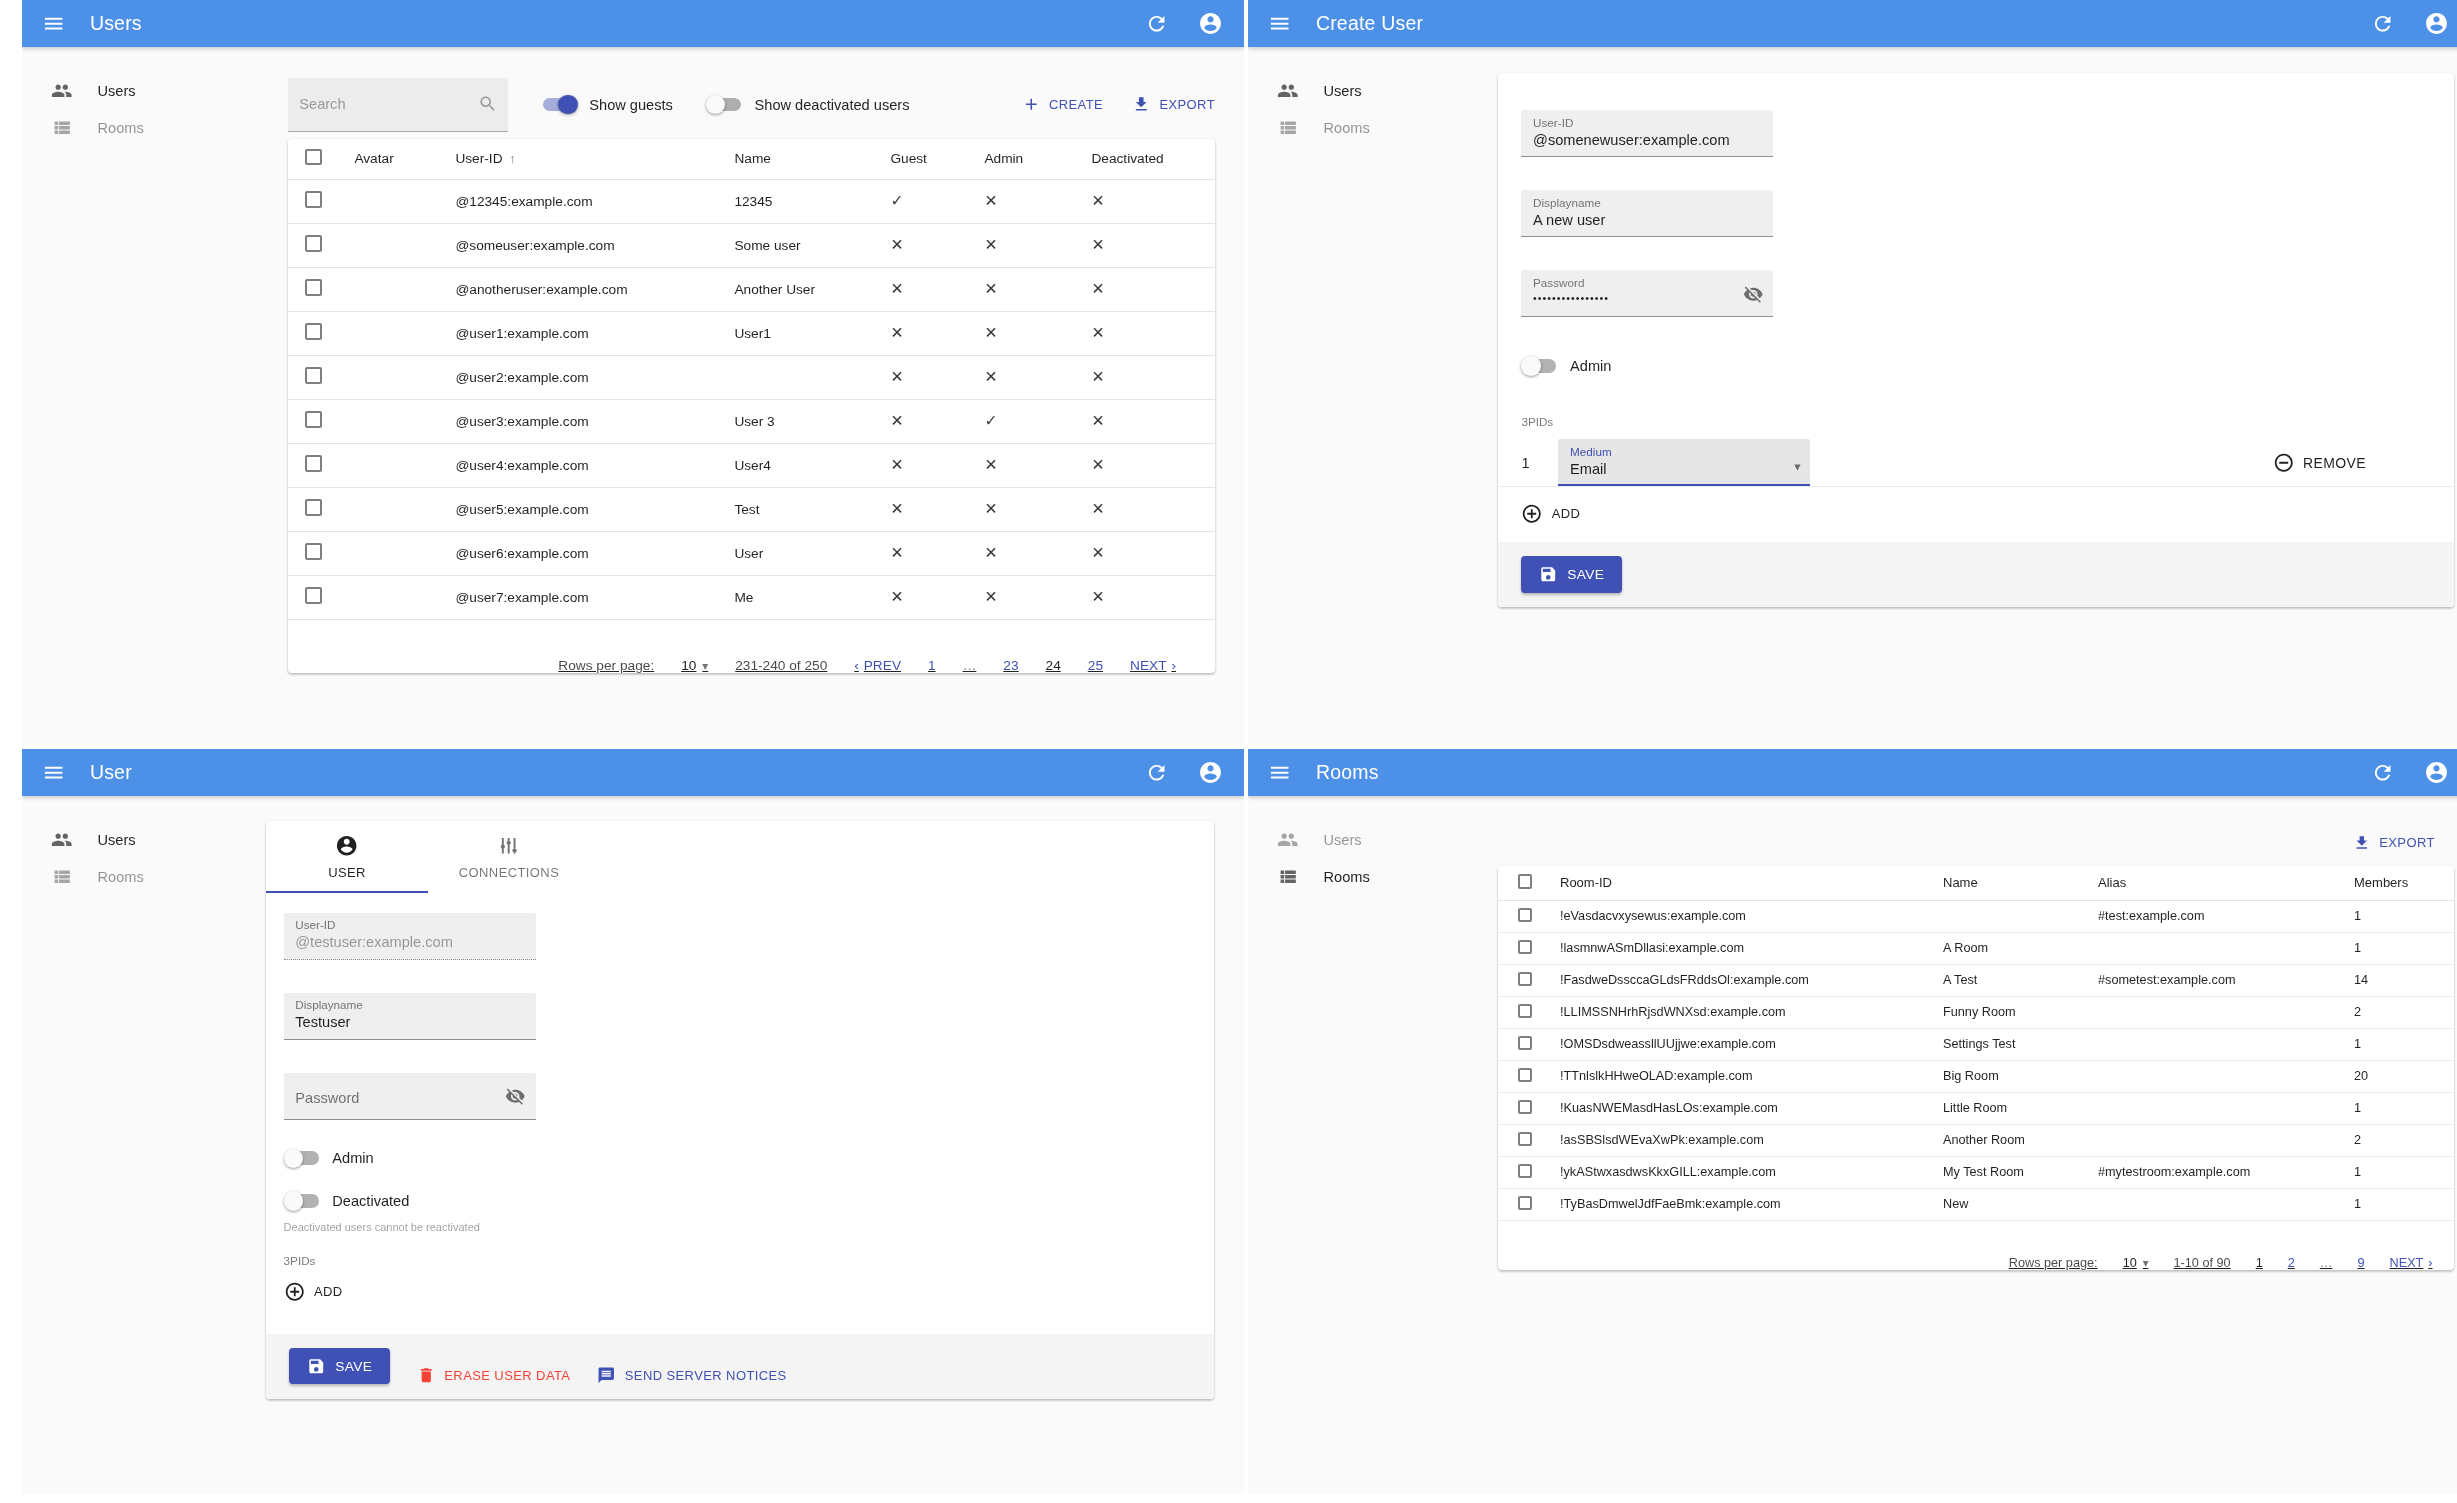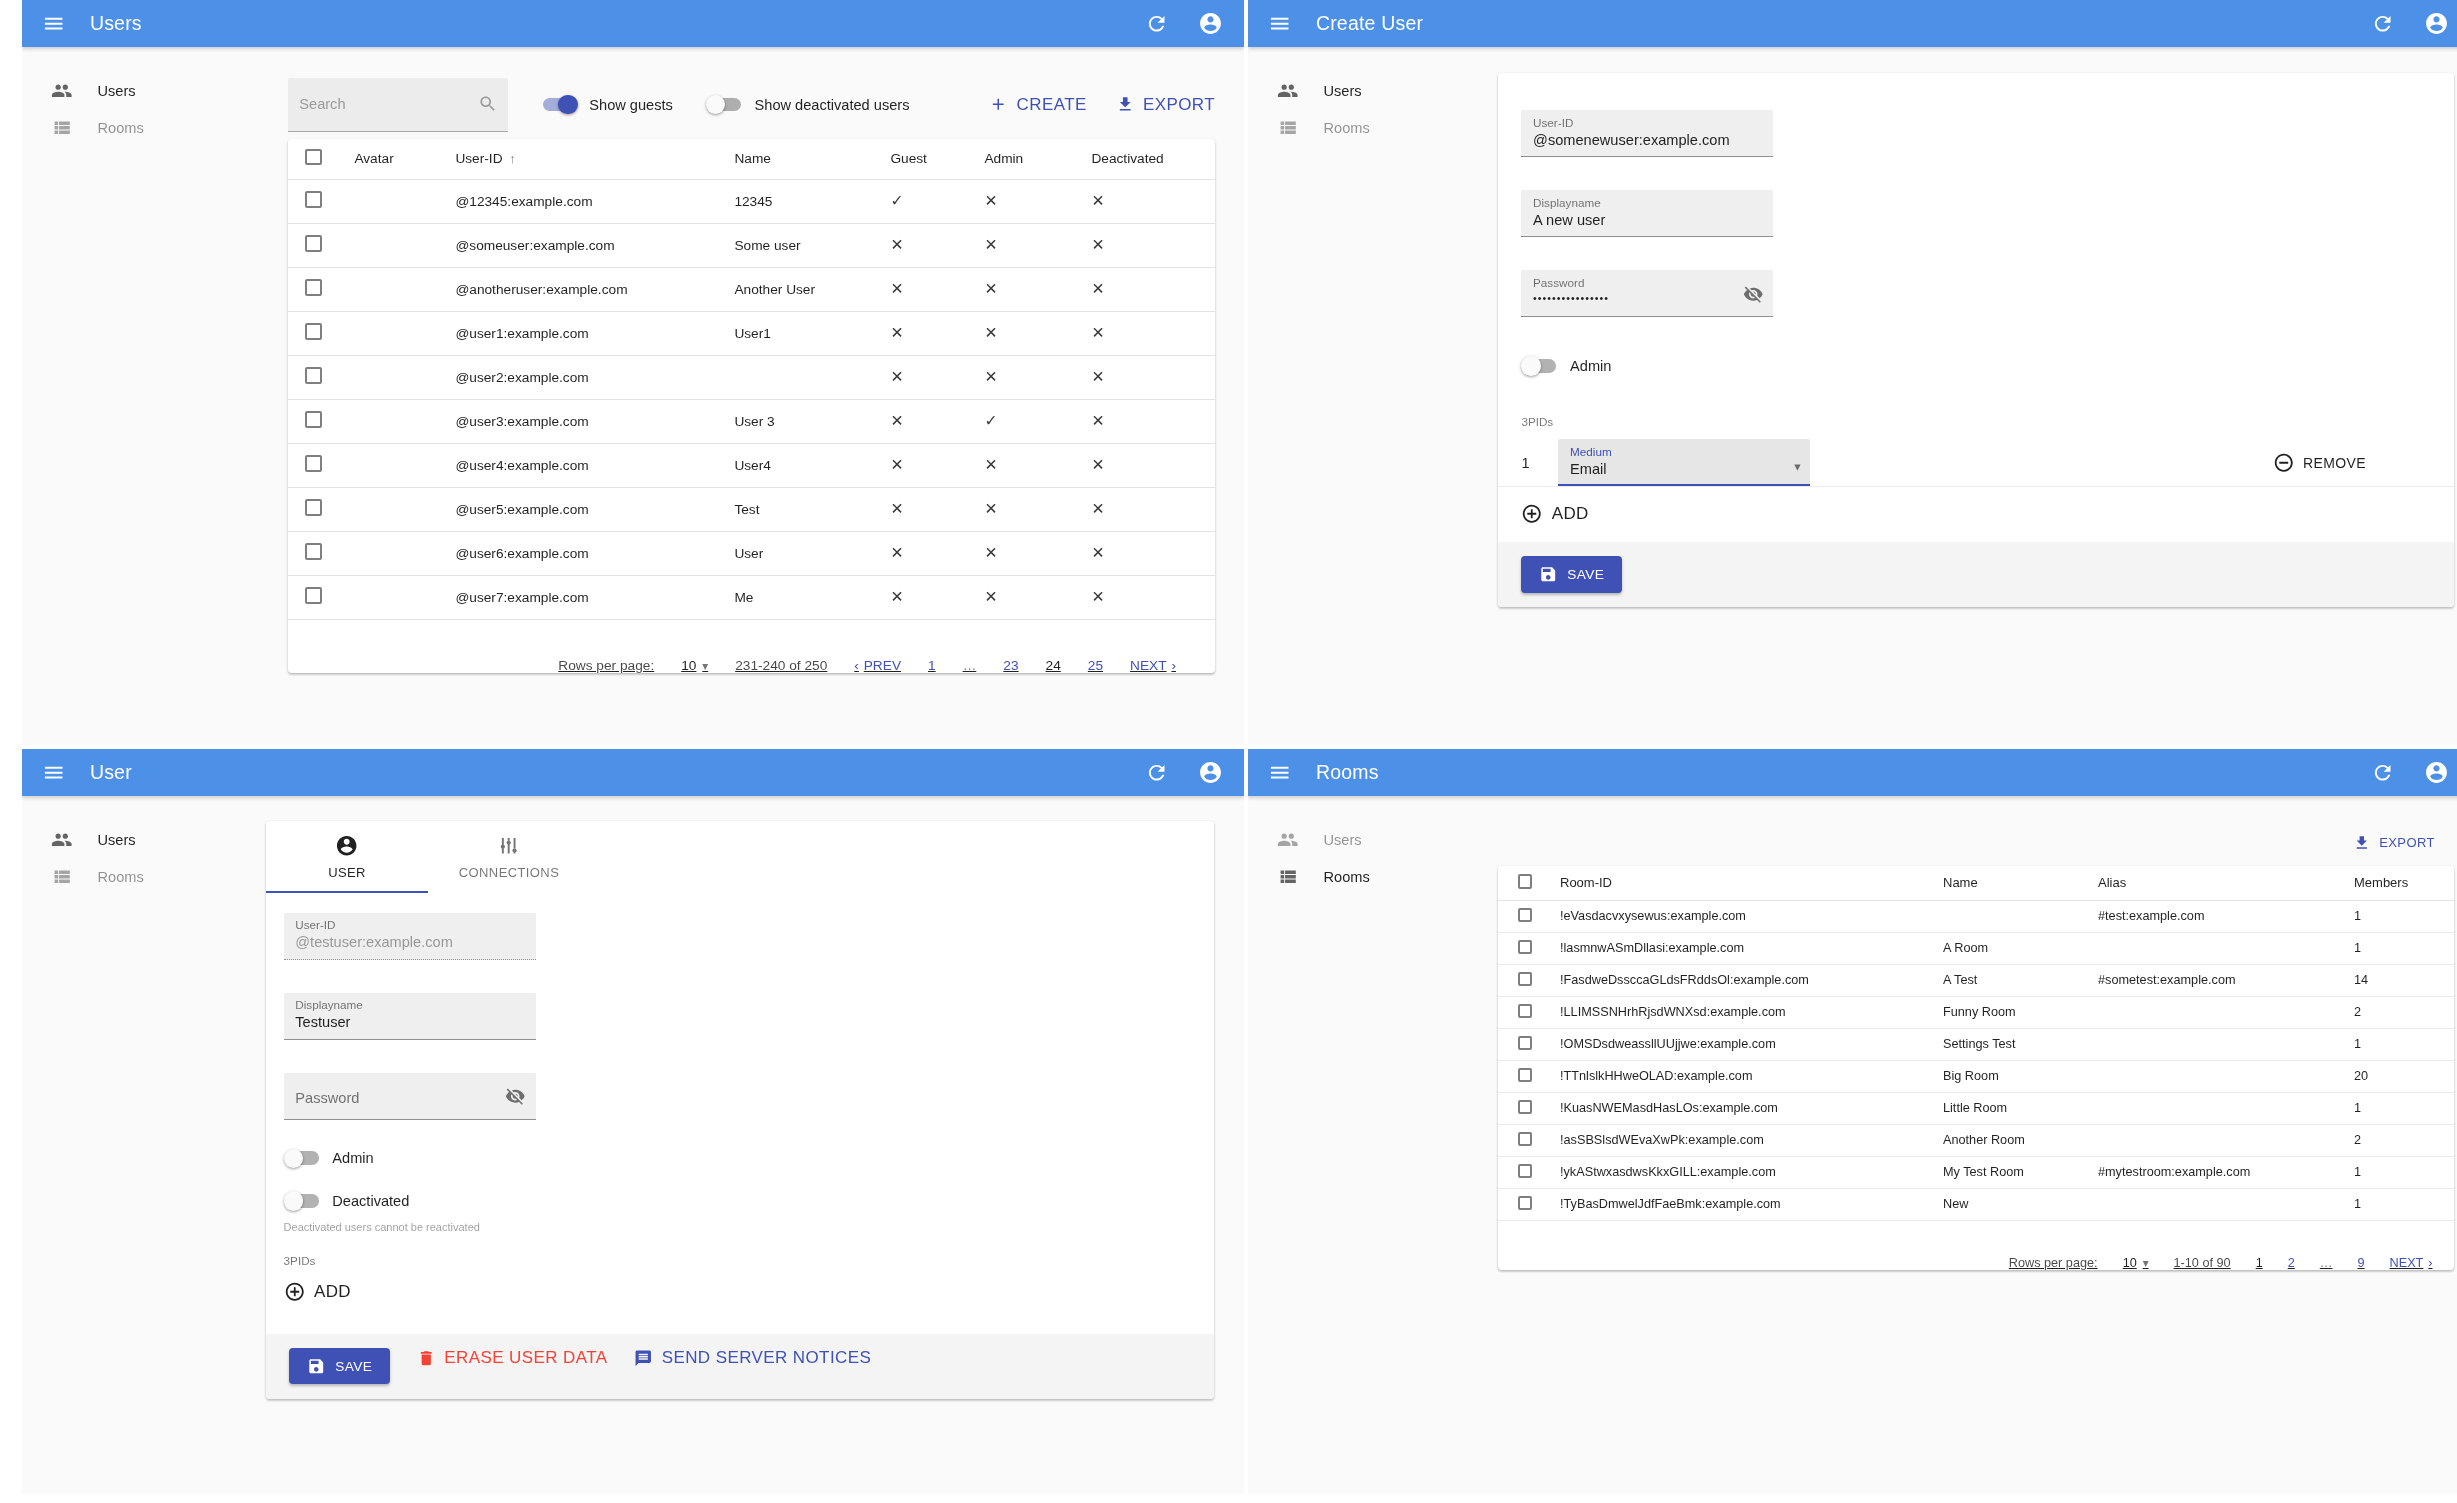--- a/index.html
+++ b/index.html
@@ -28,21 +28,21 @@
             font-size:14.6px; color:rgba(0,0,0,.42); cursor:pointer;}
   .nav-item .icon{color:rgba(0,0,0,.34);}
   .nav-item.active{color:var(--ink);}
   .nav-item.active .icon{color:rgba(0,0,0,.60);}
 
   .content{flex:1; min-width:0; margin-right:29px;}
   .card{background:#fff; border-radius:3.9px;
         box-shadow:0 1px 2.9px rgba(0,0,0,.2),0 2px 2px rgba(0,0,0,.10);}
 
   
-  .text-btn{display:inline-flex; align-items:center; gap:8.8px; font-size:17px; font-weight:500;
+  .text-btn{display:inline-flex; align-items:center; gap:8.8px; font-size:13px; font-weight:500;
             letter-spacing:0.4px; color:var(--primary); cursor:pointer; white-space:nowrap;}
   .text-btn.dark{color:var(--ink);}
   .text-btn.red{color:var(--danger);}
   .contained-btn{display:inline-flex; align-items:center; gap:9.8px; background:var(--primary);
             color:#fff; font-size:13.7px; font-weight:500; letter-spacing:0.4px; border:none;
             border-radius:3.9px; padding:8.8px 17.6px; box-shadow:0 2px 2.9px rgba(0,0,0,.25); cursor:pointer;}
 
   
   .switch{position:relative; width:37px; height:19.5px; flex:none; cursor:pointer;}
   .switch .track{position:absolute; left:2px; top:2.9px; width:33px; height:13.7px; border-radius:6.8px;
@@ -101,21 +101,21 @@
   
   .create-card{width:956px; margin-top:26px;}
   .form-pad{padding:37px 39px 0 23.4px;}
   .fstack{margin-bottom:33px;}
   .threepids-label{font-size:11.7px; color:var(--ink2); margin:39px 0 11.7px;}
   .threepid-row{display:flex; align-items:center;}
   .threepid-row .idx{width:37px; font-size:14.6px; color:var(--ink);}
   .address-wrap{margin:25px 0 0 37px; padding-bottom:25px;}
   .add-row{border-top:1px solid #ececec; padding:15.6px 0 17.6px 23.4px; display:flex; align-items:center;}
   .toolbar{background:#f4f4f4; padding:14.6px 23.4px; border-radius:0 0 3.9px 3.9px;
-           display:flex; align-items:flex-start; gap:27px;}
+           display:flex; align-items:flex-end; gap:27px;}
 
   
   .user-card{width:948px; margin-top:25px;}
   .tabs{display:flex; height:72px;}
   .tab{width:162px; display:flex; flex-direction:column; align-items:center; justify-content:center;
        gap:6.8px; font-size:13px; font-weight:500; letter-spacing:0.4px; color:var(--ink2);
        position:relative; cursor:pointer;}
   .tab.active{color:var(--ink);}
   .tab.active::after{content:""; position:absolute; bottom:0; left:0; width:100%; height:2px;
        background:var(--primary);}

